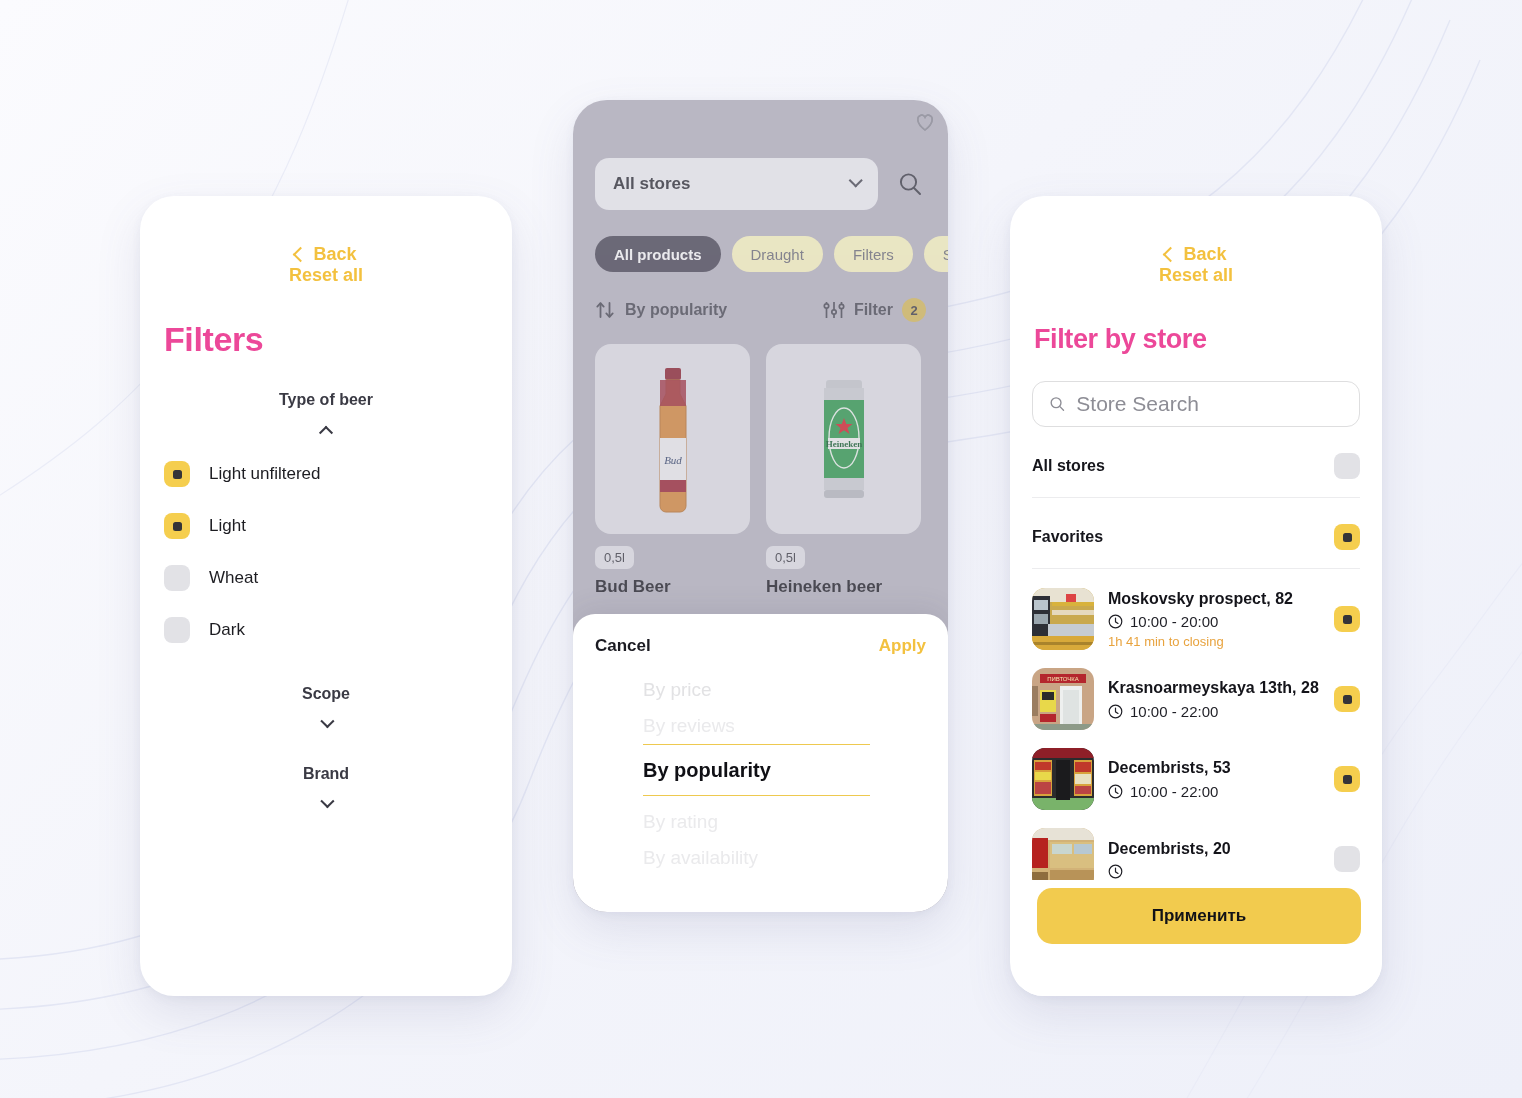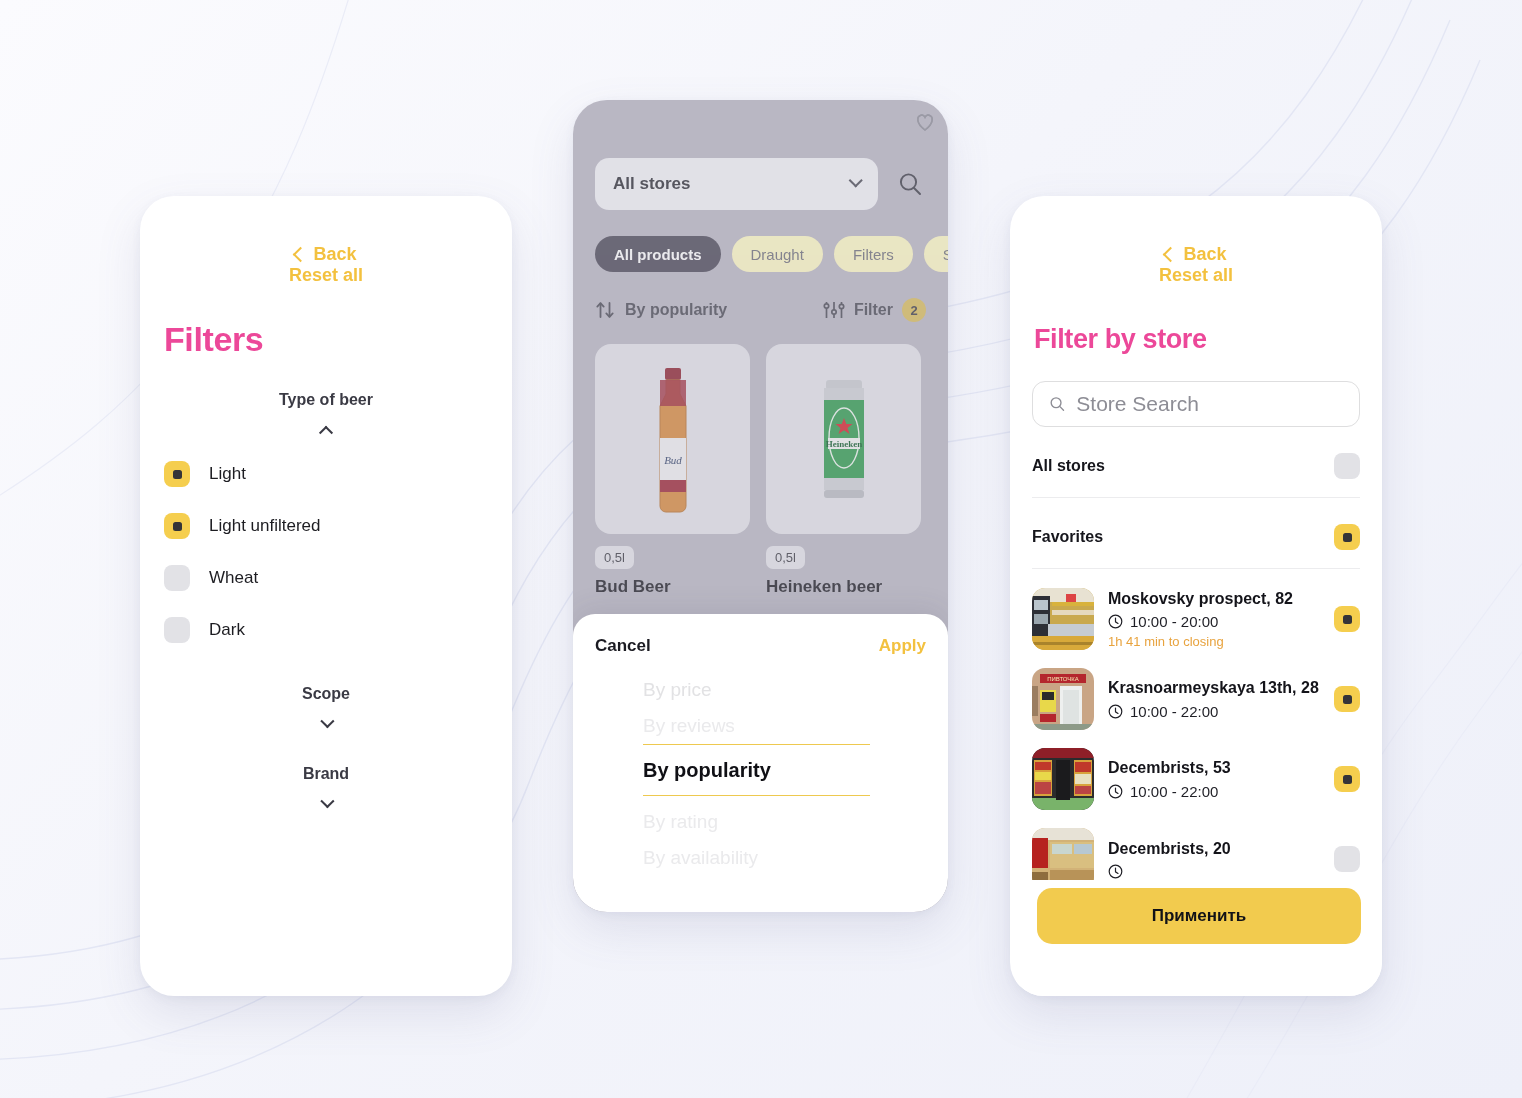--- a/index.html
+++ b/index.html
@@ -210,25 +210,25 @@
     <h1 class="screen-title">Filters</h1>
 
     <div class="group-head">
       <span class="glabel">Type of beer</span>
       <i class="caret up"></i>
     </div>
 
     <div class="opt-list">
       <div class="opt-row">
         <span class="cbx on"></span>
-        <span class="opt-label">Light</span>
+        <span class="opt-label">Light unfiltered</span>
       </div>
       <div class="opt-row">
         <span class="cbx on"></span>
-        <span class="opt-label">Light unfiltered</span>
+        <span class="opt-label">Light</span>
       </div>
       <div class="opt-row">
         <span class="cbx"></span>
         <span class="opt-label">Wheat</span>
       </div>
       <div class="opt-row">
         <span class="cbx"></span>
         <span class="opt-label">Dark</span>
       </div>
     </div>

